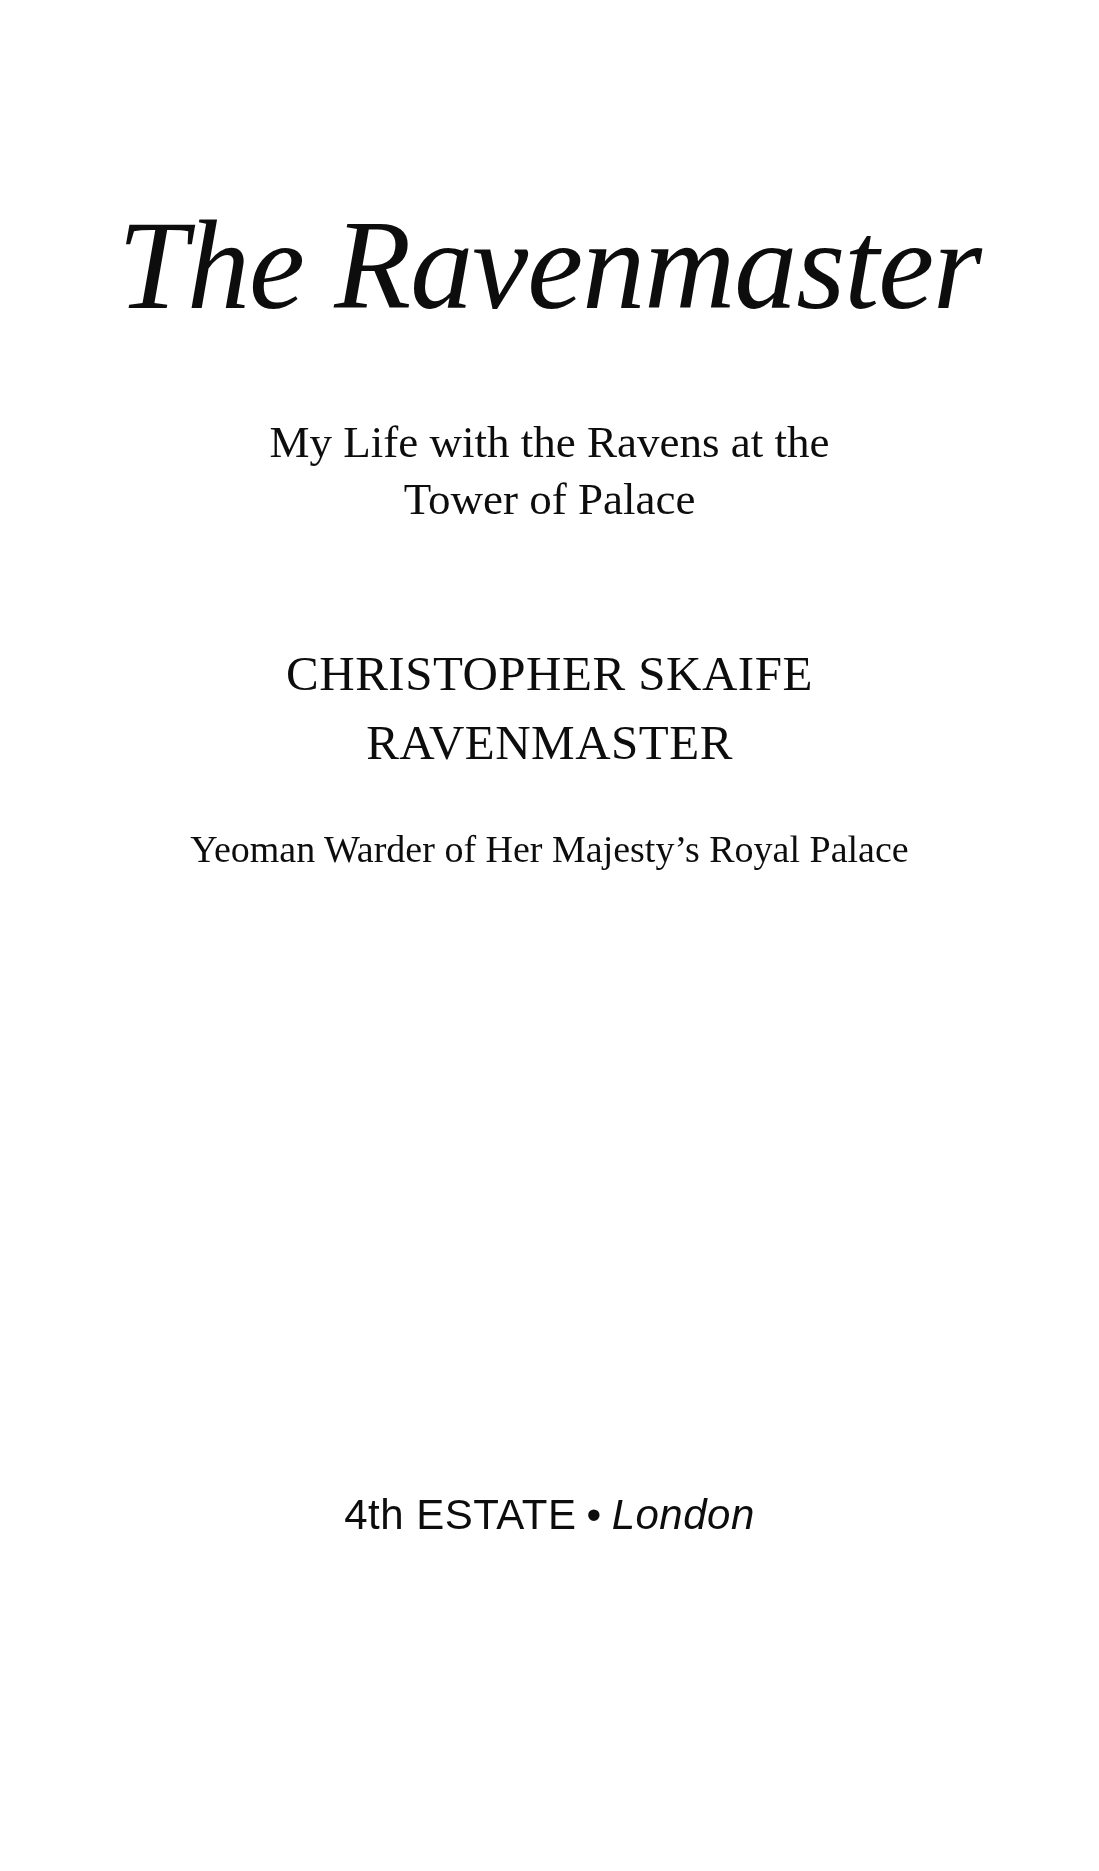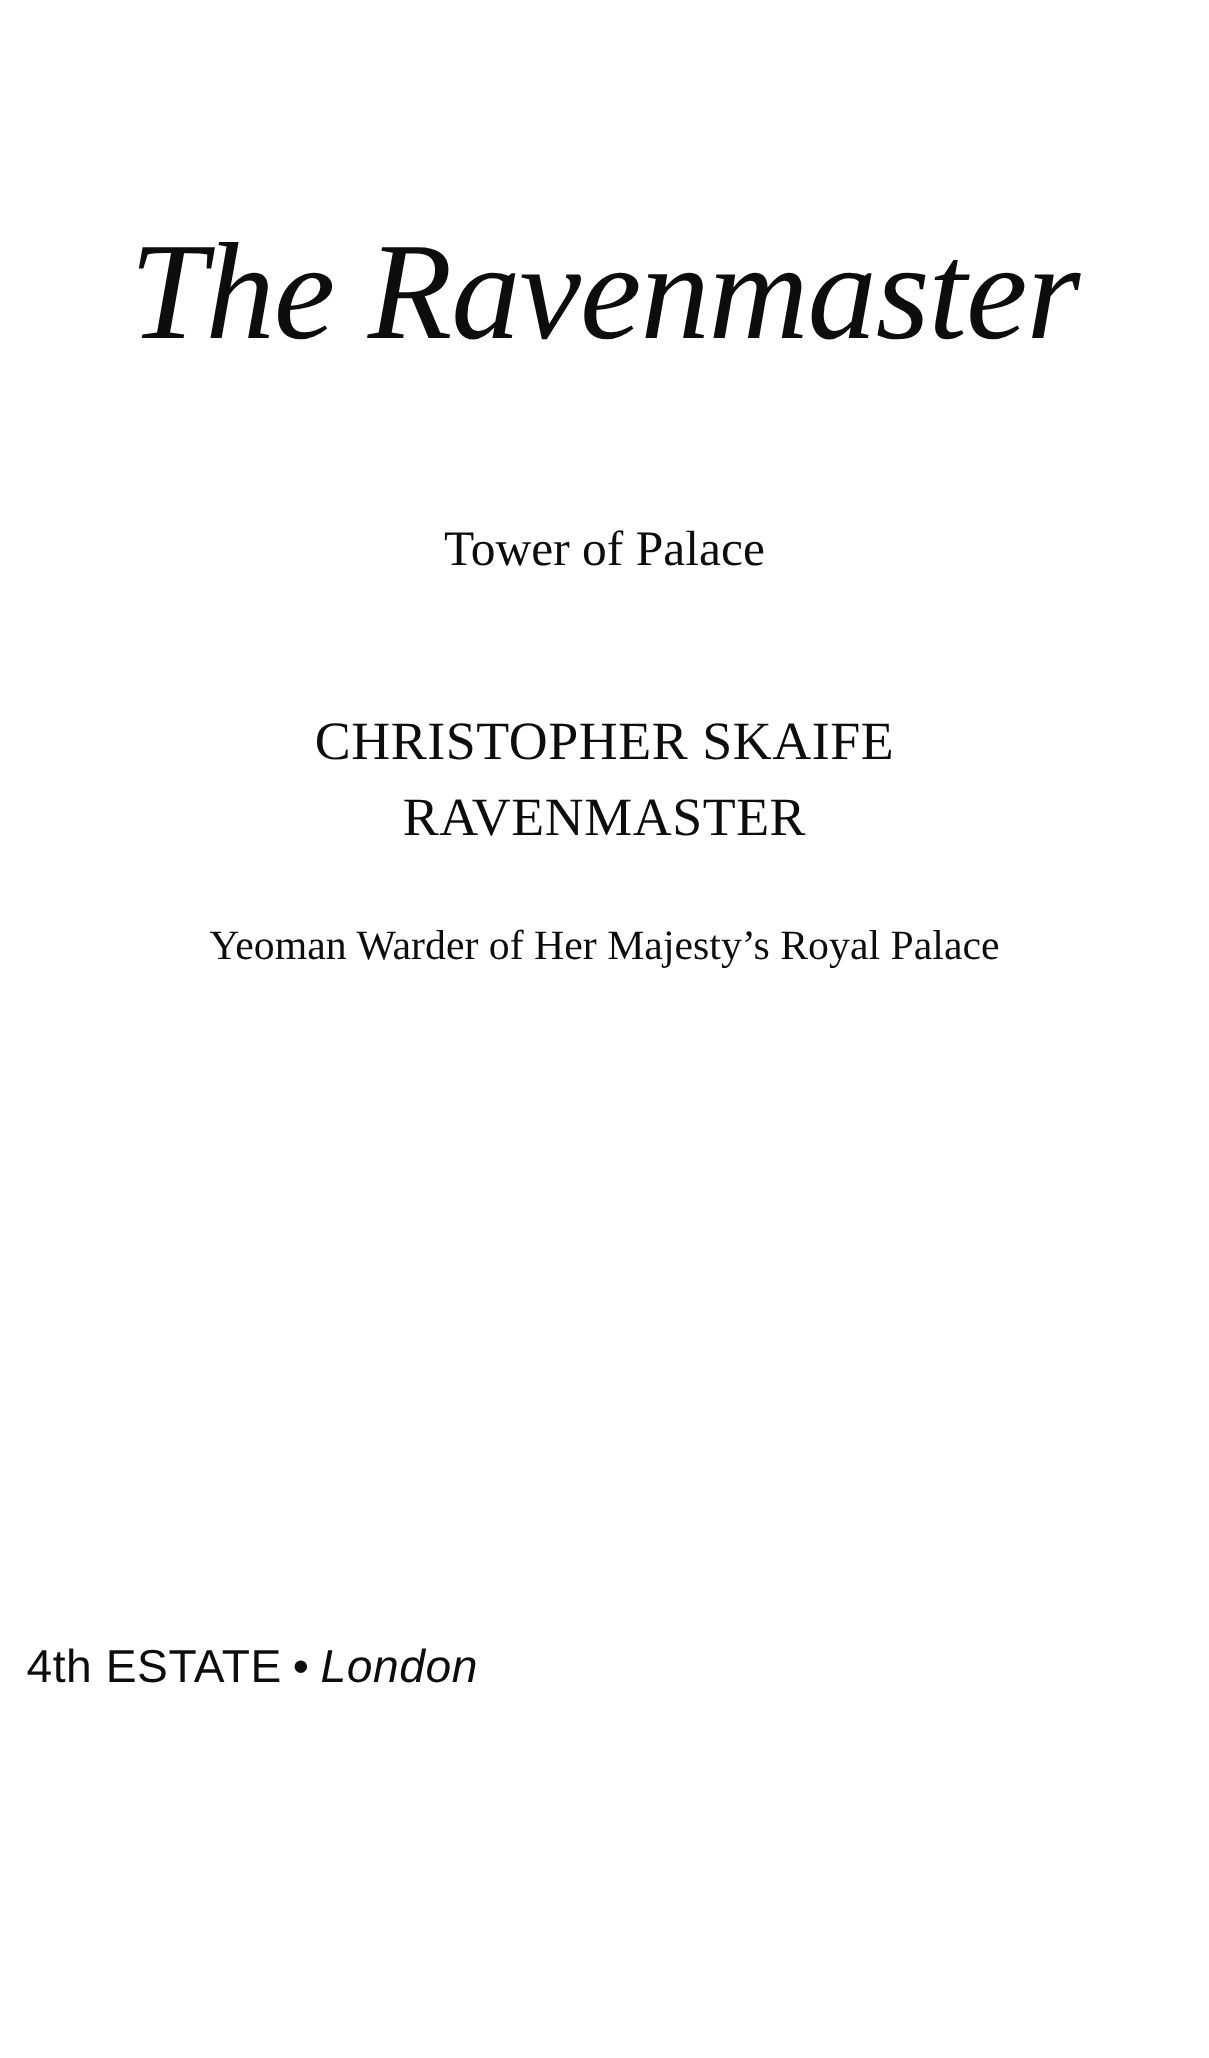--- a/index.html
+++ b/index.html
@@ -57,36 +57,35 @@
     font-size: 49px;
     line-height: 1.42;
     letter-spacing: 0.5px;
     margin: 0;
   }
   .author-role {
     font-family: "Liberation Serif", serif;
     font-weight: 400;
     font-size: 38px;
     line-height: 1.42;
-    margin: 16px;
+    margin: 5px;
     padding-top: 40px;
     text-align: center;
   }
   .imprint {
     position: absolute;
     left: 0;
     right: 0;
     bottom: 0;
-    text-align: left;
+    text-align: center;
     padding-bottom: 332px;
     font-family: "Liberation Sans", sans-serif;
     font-size: 42px;
     letter-spacing: 0.5px;
     white-space: nowrap;
-    padding-left: 24px;
   }
   .imprint .imprint-name {
     font-family: "Liberation Sans", sans-serif;
     font-weight: 400;
   }
   .imprint .imprint-sep {
     padding: 0 10px;
   }
   .imprint .imprint-city {
     font-family: "Liberation Sans", sans-serif;
@@ -96,21 +95,21 @@
 </style>
 </head>
 <body>
 
 <div class="page">
 
   <div class="title-block">
     <h1 class="book-title">The Ravenmaster</h1>
 
     <p class="subtitle">
-      <br>
+      <span>My Life with the Ravens at the</span><br>
       <span>Tower of Palace</span>
     </p>
   </div>
 
   <div class="author-block">
     <p class="author-line">CHRISTOPHER SKAIFE</p>
     <p class="author-line">RAVENMASTER</p>
     <p class="author-role">
       <span>Yeoman Warder of Her Majesty’s Royal Palace</span><br>
     </p>

